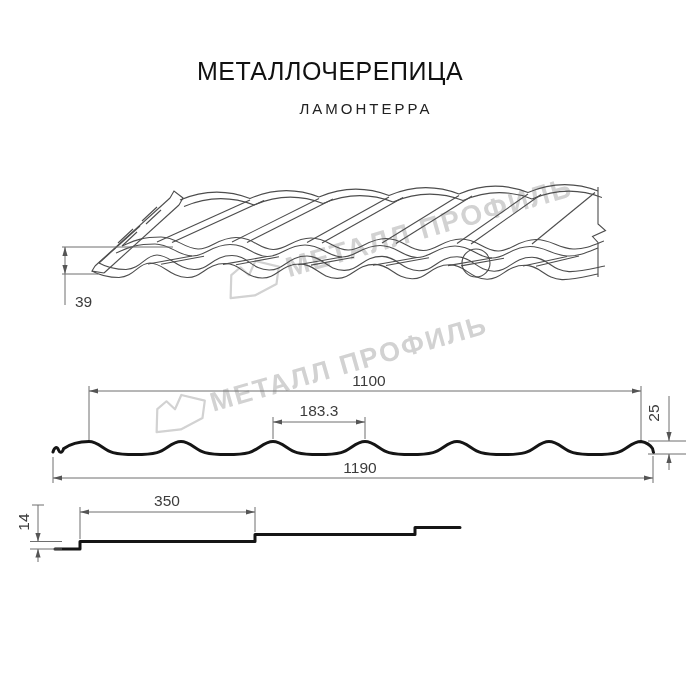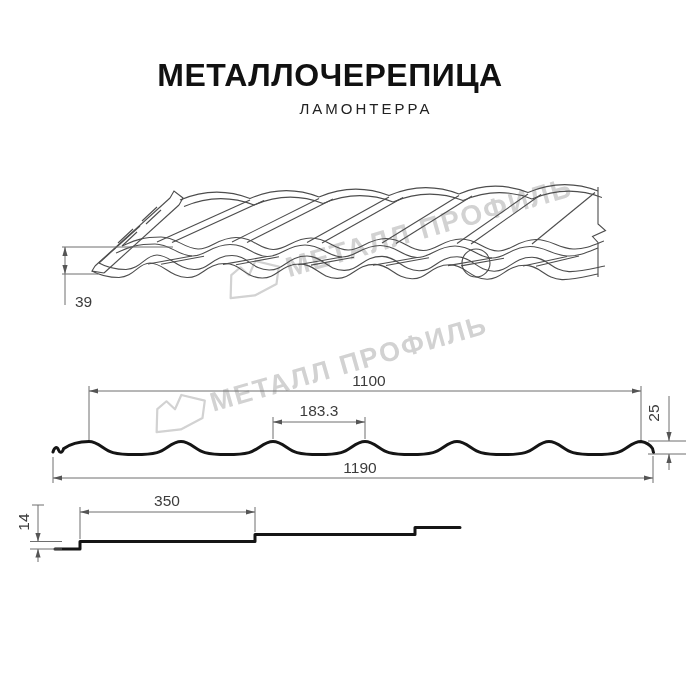--- a/index.html
+++ b/index.html
@@ -3,21 +3,21 @@
 <meta charset="utf-8">
 <style>
   html,body{margin:0;padding:0;background:#ffffff;}
   .page{
     position:relative;width:700px;height:700px;background:#ffffff;overflow:hidden;
     font-family:"Liberation Sans", sans-serif;
   }
   .hdr{position:absolute;left:0;top:0;width:700px;text-align:center;}
   .hdr h1{
     margin:0;position:absolute;top:57px;left:0;width:660px;
-    font-size:32px;font-weight:700;letter-spacing:.5px;color:#111;
+    font-size:25px;font-weight:400;letter-spacing:.5px;color:#111;
   }
   .hdr .sub{
     position:absolute;top:100px;left:16px;width:700px;
     font-size:15px;font-weight:400;letter-spacing:3px;color:#222;
   }
   svg text.dim{
     font-family:"Liberation Sans", sans-serif;
     font-size:15.5px;fill:#3c3c3c;
   }
   svg text.wm{

